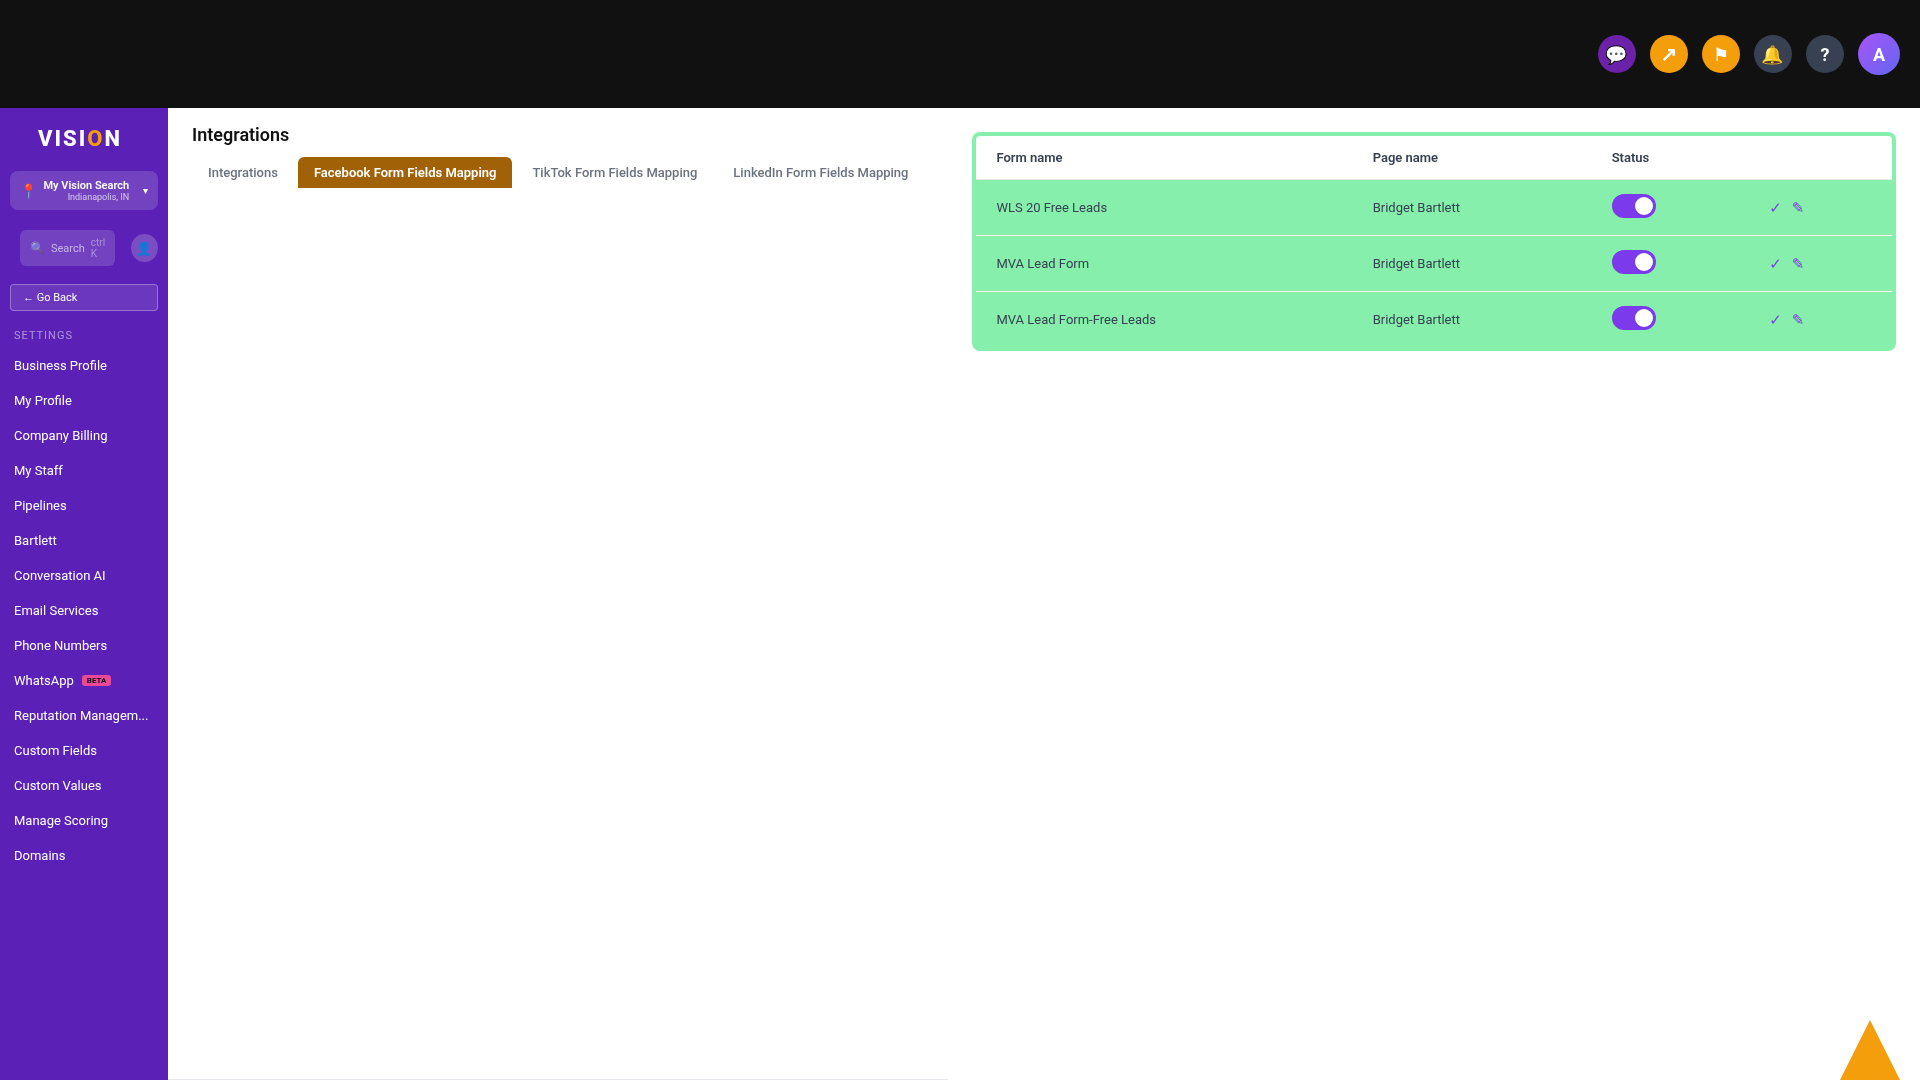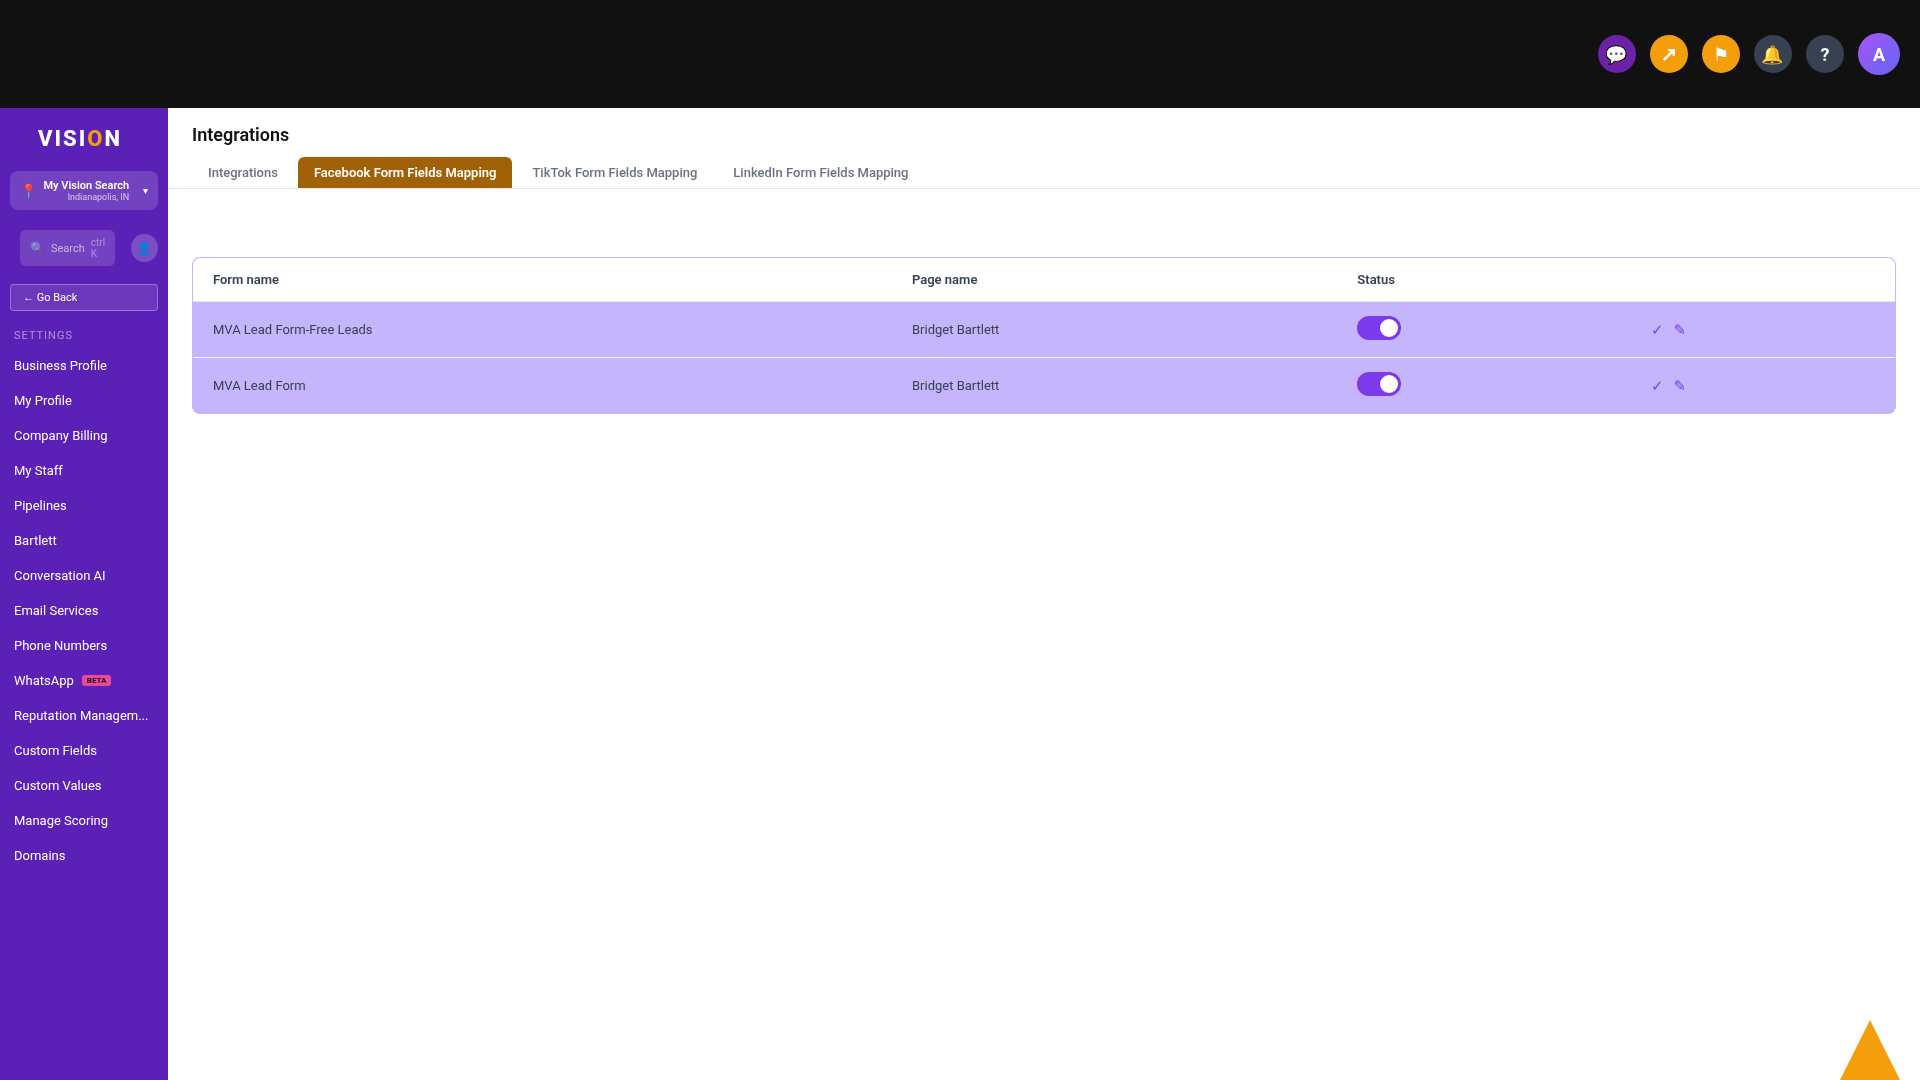--- a/index.html
+++ b/index.html
@@ -168,23 +168,22 @@
       padding: 1px 5px;
       border-radius: 3px;
       text-transform: uppercase;
     }
 
     
     .content-area {
       flex: 1;
       background: #fff;
       display: flex;
-      flex-direction: column;
+      flex-direction: row;
       overflow: hidden;
-      gap: 44px;
     }
 
     
     .content-header {
       padding: 16px 24px 0;
       border-bottom: 1px solid #e5e7eb;
       background: white;
     }
     .breadcrumb-title {
       font-size: 18px;
@@ -216,22 +215,22 @@
     
     .table-container {
       flex: 1;
       padding: 24px;
       overflow-y: auto;
       position: relative;
     }
     .data-table {
       width: 100%;
       border-collapse: collapse;
-      background: #c4b5fd;
-      border: 1px solid #22c55e;
+      background: #86efac;
+      border: 4px solid #22c55e;
       border-radius: 8px;
       overflow: hidden;
     }
     .data-table th {
       padding: 14px 20px;
       text-align: left;
       font-size: 13px;
       font-weight: 600;
       color: #374151;
       background: white;
@@ -409,21 +408,21 @@
         <thead>
           <tr>
             <th>Form name</th>
             <th>Page name</th>
             <th>Status</th>
             <th></th>
           </tr>
         </thead>
         <tbody>
           <tr>
-            <td>MVA Lead Form-Free Leads</td>
+            <td>WLS 20 Free Leads</td>
             <td>Bridget Bartlett</td>
             <td>
               <div class="toggle"></div>
             </td>
             <td>
               <div class="action-icons">
                 <span class="action-icon">✓</span>
                 <span class="action-icon">✎</span>
               </div>
             </td>
@@ -434,20 +433,33 @@
             <td>
               <div class="toggle"></div>
             </td>
             <td>
               <div class="action-icons">
                 <span class="action-icon">✓</span>
                 <span class="action-icon">✎</span>
               </div>
             </td>
           </tr>
+          <tr>
+            <td>MVA Lead Form-Free Leads</td>
+            <td>Bridget Bartlett</td>
+            <td>
+              <div class="toggle"></div>
+            </td>
+            <td>
+              <div class="action-icons">
+                <span class="action-icon">✓</span>
+                <span class="action-icon">✎</span>
+              </div>
+            </td>
+          </tr>
         </tbody>
       </table>
 
       <div class="arrow-annotation">
         <div class="arrow-up">
           <div class="arrow-head"></div>
 
         </div>
       </div>
     </div>

